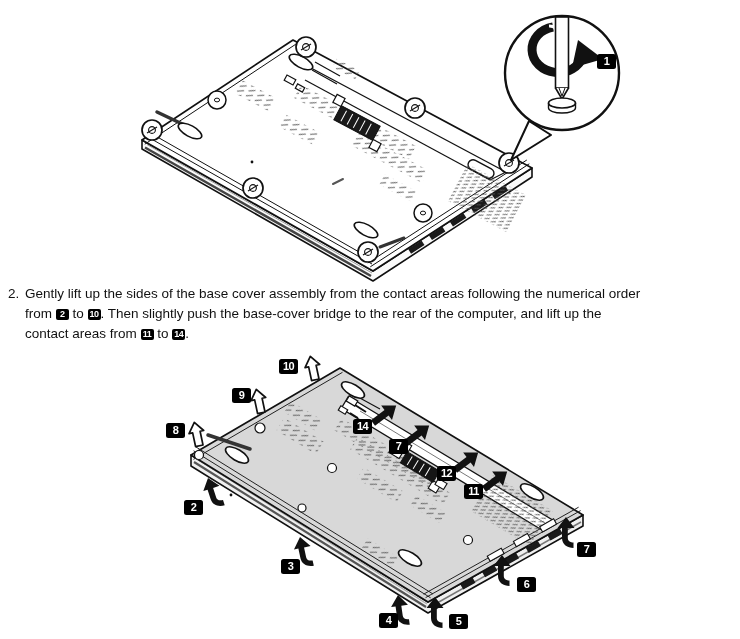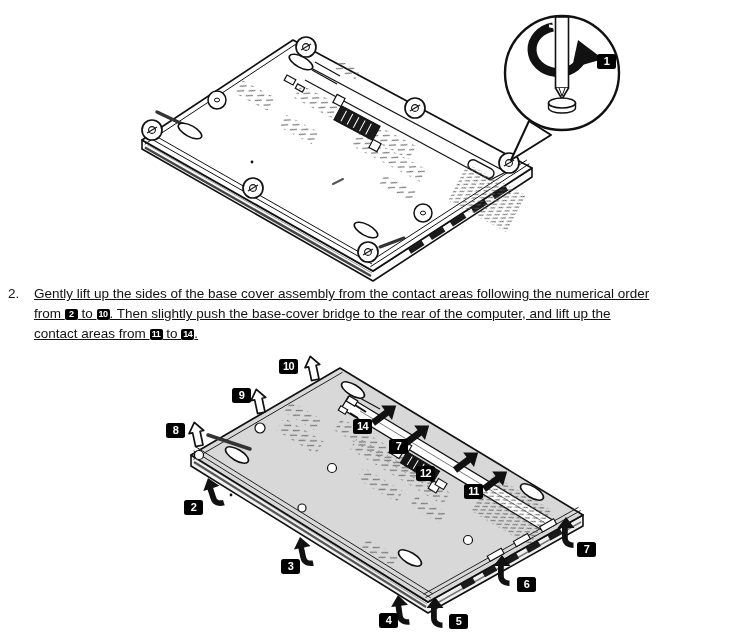--- a/index.html
+++ b/index.html
@@ -12,21 +12,21 @@
   .fig-badge {
     position:absolute; box-sizing:border-box; min-width:19px; height:15px; padding:0 2px;
     background:#000; color:#fff; font-weight:bold; font-size:11px; line-height:15px;
     text-align:center; border-radius:2.5px; letter-spacing:-0.5px;
   }
   .step {
     position:absolute; left:8px; top:284px; width:722px; margin:0;
     font-size:13.5px; line-height:20px;
   }
   .step-marker { position:absolute; left:0; top:0; }
-  .step-body { display:block; margin-left:26px;text-decoration:underline; }
+  .step-body { display:block; margin-left:17px; }
   .ibadge {
     display:inline-block; box-sizing:border-box; min-width:13px; padding:0 2px;
     background:#000; color:#fff; font-weight:bold; font-size:9px; line-height:11px;
     text-align:center; border-radius:2px; vertical-align:1px; letter-spacing:-0.5px;
   }
 </style>
 </head>
 <body>
 
 <div class="page">
@@ -301,21 +301,21 @@
       <div class="fig-badge" style="left: 184px; top: 500px;">2</div>
       <div class="fig-badge" style="left: 281px; top: 559px;">3</div>
       <div class="fig-badge" style="left: 379px; top: 613px;">4</div>
       <div class="fig-badge" style="left: 449px; top: 614px;">5</div>
       <div class="fig-badge" style="left: 517px; top: 577px;">6</div>
       <div class="fig-badge" style="left: 577px; top: 542px;">7</div>
       <div class="fig-badge" style="left: 166px; top: 423px;">8</div>
       <div class="fig-badge" style="left: 232px; top: 388px;">9</div>
       <div class="fig-badge" style="left: 279px; top: 359px;">10</div>
       <div class="fig-badge" style="left: 464px; top: 484px;">11</div>
-      <div class="fig-badge" style="left: 416px; top: 466px;">12</div>
+      <div class="fig-badge" style="left: 437px; top: 466px;">12</div>
       <div class="fig-badge" style="left: 389px; top: 439px;">7</div>
       <div class="fig-badge" style="left: 353px; top: 419px;">14</div>
     </div>
 
 <p class="step">
   <span class="step-marker">2.</span>
   <span class="step-body">Gently lift up the sides of the base cover assembly from the contact areas following the numerical order<br>from <span class="ibadge">2</span> to <span class="ibadge">10</span>. Then slightly push the base-cover bridge to the rear of the computer, and lift up the<br>contact areas from <span class="ibadge">11</span> to <span class="ibadge">14</span>.</span>
 </p>
 
 </div>

